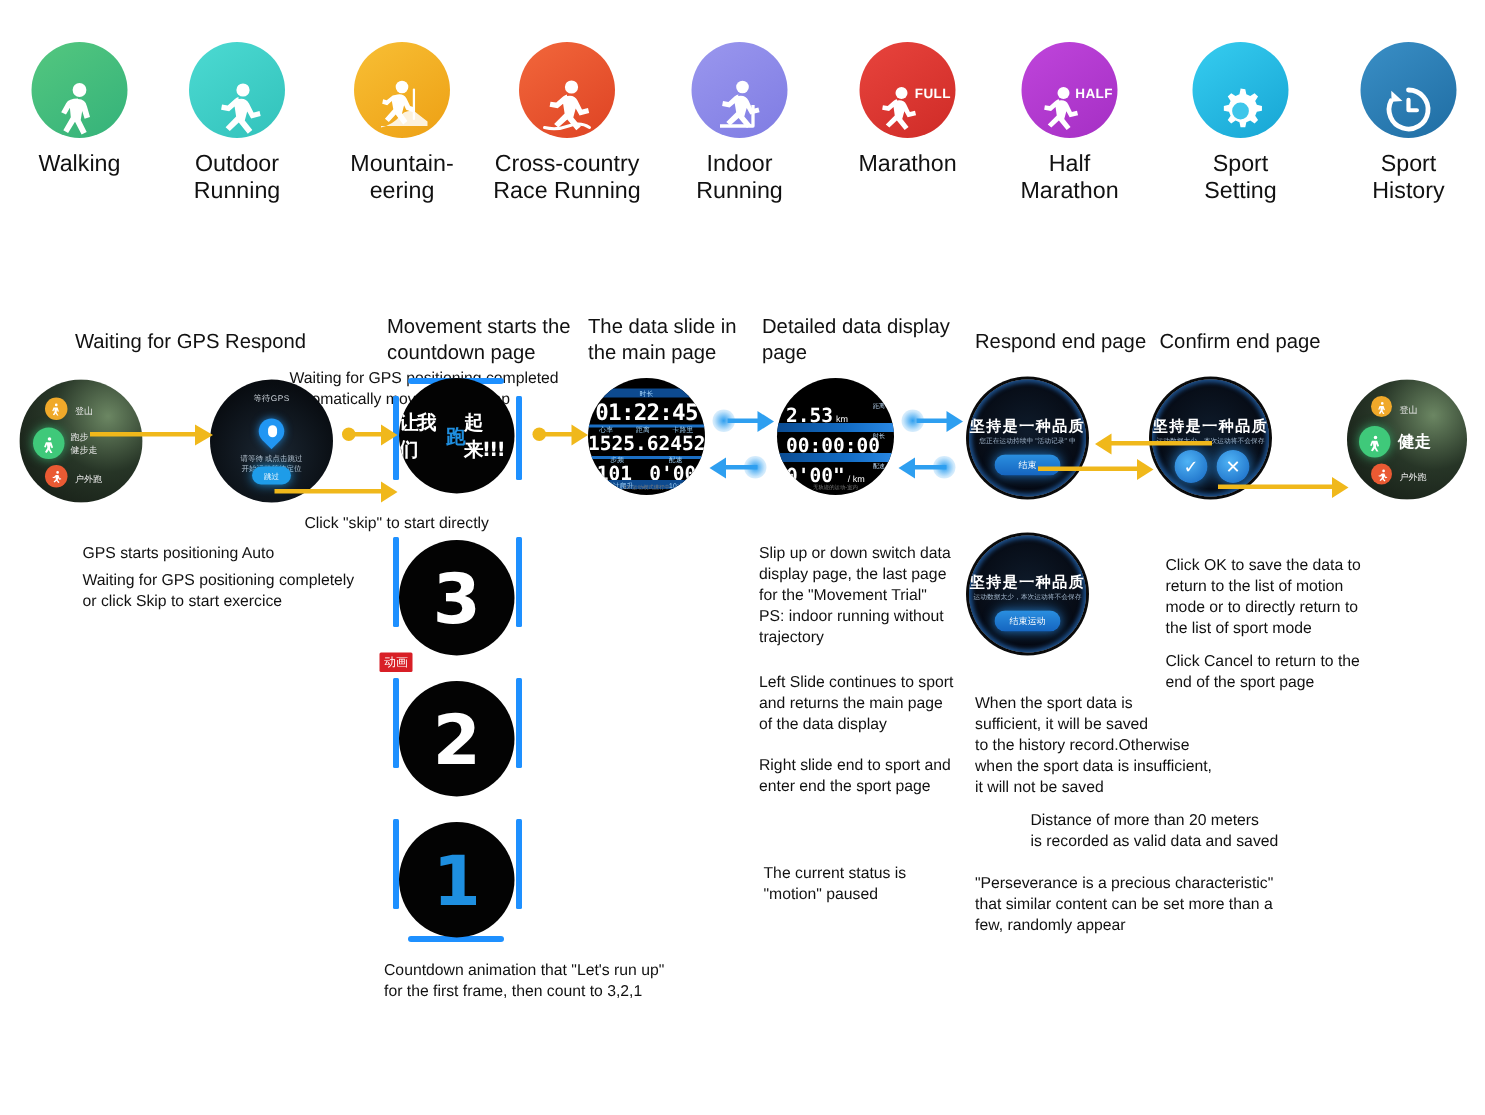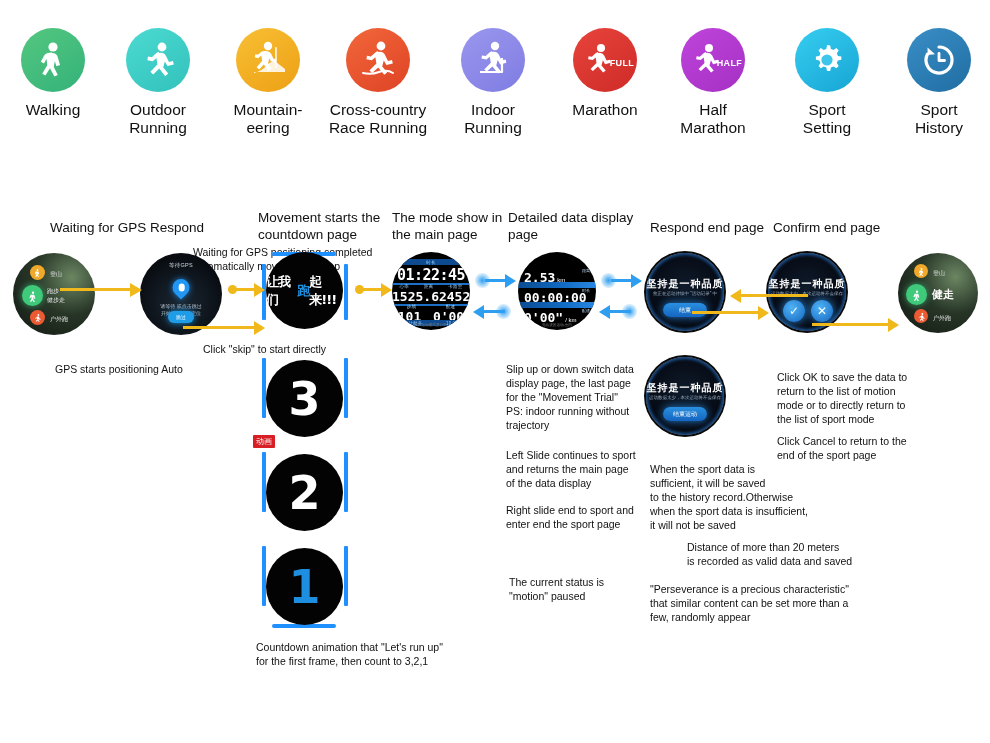--- a/index.html
+++ b/index.html
@@ -8,21 +8,21 @@
     font-family:"Liberation Sans","DejaVu Sans",sans-serif;
     color:#1a1a1a;overflow:hidden;position:relative;
   }
   .stage{position:relative;width:990px;height:743px;}
 
   
   .modes{position:absolute;left:0;top:28px;width:990px;height:160px;}
   .mode{position:absolute;width:110px;text-align:center;}
   .mode .disc{
     width:64px;height:64px;border-radius:50%;margin:0 auto;
-    position:relative;display:flex;align-items:center;justify-content:center;
+    position:relative;display:flex;align-items:flex-end;justify-content:center;
   }
   .mode .lbl{
     margin-top:9px;font-size:15.5px;line-height:18px;color:#111;
     font-family:"Liberation Sans",sans-serif;
   }
   .disc svg{display:block;}
   .badge{
     position:absolute;right:3px;top:50%;transform:translateY(-25%);
     color:#fff;font-size:9px;font-weight:bold;letter-spacing:.3px;
   }
@@ -261,31 +261,33 @@
       <div class="lbl" style="white-space:pre-line">Sport
 History</div>
     </div>
   </div>
 
   <div class="flow">
 
     <div class="hdr" style="left:50px;top:30px;">Waiting for GPS Respond</div>
     <div class="hdr" style="left:258px;top:20px;white-space:pre-line;">Movement starts the
 countdown page</div>
-    <div class="hdr" style="left:392px;top:20px;white-space:pre-line;">The mode show in
+    <div class="hdr" style="left:392px;top:20px;white-space:pre-line;">The data slide in
 the main page</div>
     <div class="hdr" style="left:508px;top:20px;white-space:pre-line;">Detailed data display
 page</div>
     <div class="hdr" style="left:650px;top:30px;">Respond end page</div>
     <div class="hdr" style="left:773px;top:30px;">Confirm end page</div>
 
     <div class="note" style="left:193px;top:55px;white-space:pre-line;">Waiting for GPS positioning completed
 automatically move to next step</div>
     <div class="note" style="left:203px;top:152px;">Click "skip" to start directly</div>
     <div class="note" style="left:55px;top:172px;">GPS starts positioning Auto</div>
+    <div class="note" style="left:55px;top:190px;white-space:pre-line;">Waiting for GPS positioning completely
+or click Skip to start exercice</div>
     <div class="note" style="left:256px;top:450px;white-space:pre-line;">Countdown animation that "Let's run up"
 for the first frame, then count to 3,2,1</div>
     <div class="note" style="left:506px;top:172px;white-space:pre-line;">Slip up or down switch data
 display page, the last page
 for the "Movement Trial"
  PS: indoor running without
 trajectory</div>
     <div class="note" style="left:506px;top:258px;white-space:pre-line;">Left Slide continues to sport
 and returns the main page
 of the data display</div>

